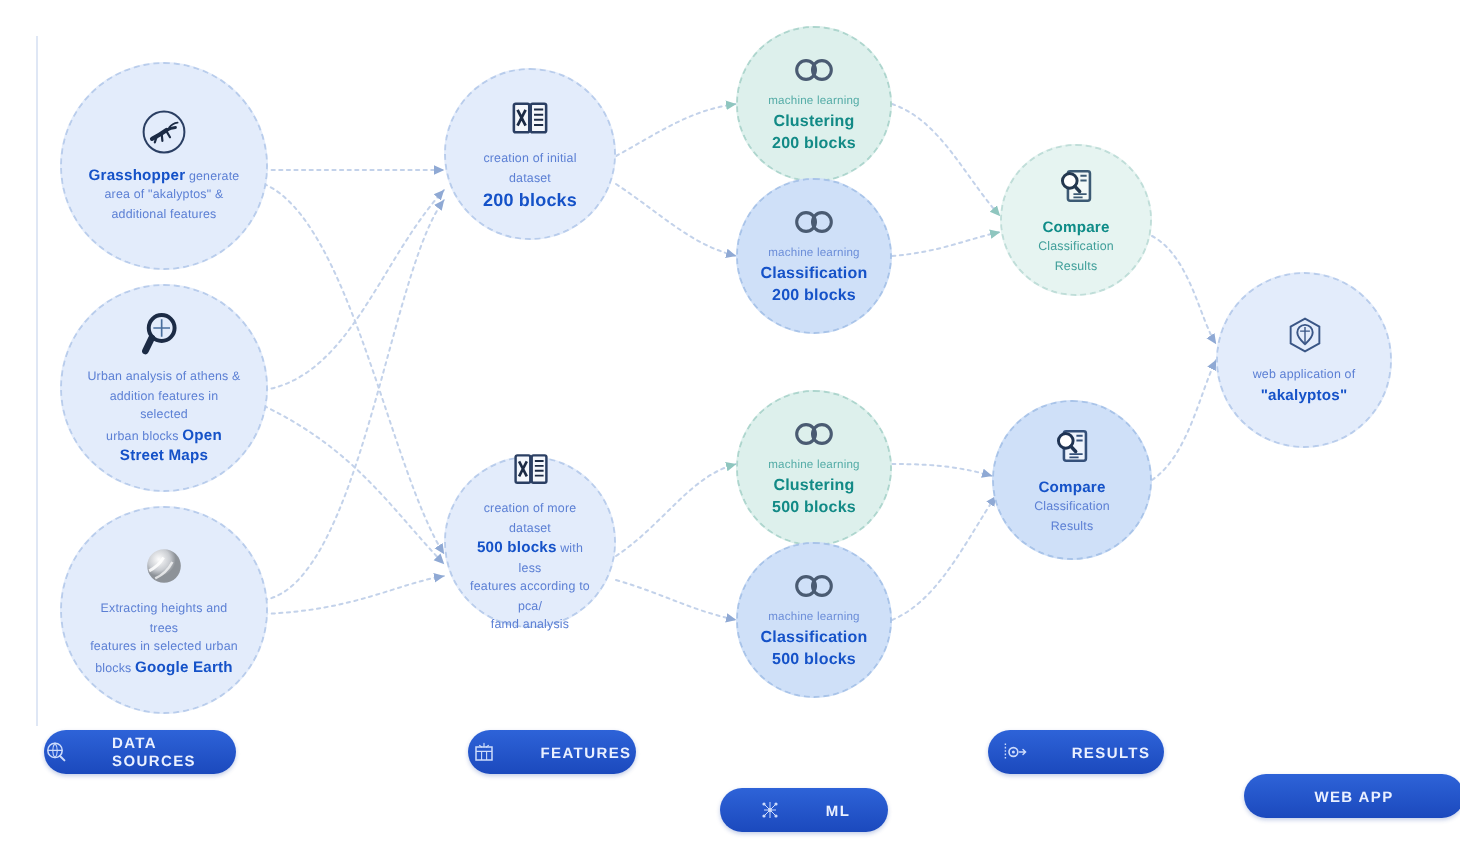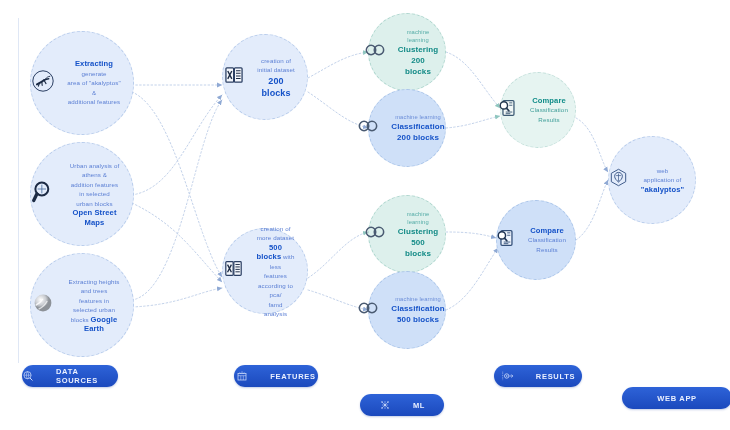--- a/index.html
+++ b/index.html
@@ -14,21 +14,21 @@
 
   .edge-bar{
     position:absolute;left:18px;top:18px;width:1px;height:345px;
     background:#dfe7f5;
   }
 
   svg.links{position:absolute;left:0;top:0;width:730px;height:430px;pointer-events:none;}
 
   .node{
     position:absolute;border-radius:50%;
-    display:flex;align-items:center;justify-content:center;
+    display:flex;flex-direction:column;align-items:center;justify-content:center;
     text-align:center;box-sizing:border-box;
   }
   .node .ico{display:block;margin-bottom:5px;line-height:0;}
   .node .txt{
     font-size:6.2px;line-height:9.5px;color:#5b7fd4;
     padding:0 12px;letter-spacing:.1px;
   }
   .node .txt b{color:#1552c8;font-weight:bold;font-size:7.6px;}
   .node .big{display:block;font-size:9px;color:#1552c8;font-weight:bold;line-height:12px;}
   .node .mid{display:block;font-size:8px;color:#1552c8;font-weight:bold;line-height:11px;}
@@ -102,21 +102,21 @@
     <span class="ico">
       <svg width="24" height="24" viewBox="0 0 24 24">
         <circle cx="12" cy="12" r="10.2" fill="none" stroke="#2b3f63" stroke-width="1"></circle>
         <path d="M6 15.4c2.4-1.2 4.6-2.4 7.3-4.4" stroke="#1c2b45" stroke-width="2.1" fill="none" stroke-linecap="round"></path>
         <path d="M13.1 11.2c1.5-.9 3-1.4 4.6-1.5" stroke="#1c2b45" stroke-width="1.5" fill="none" stroke-linecap="round"></path>
         <path d="M8.6 13.6l-1.2 3.6M10.8 12.5l.4 3.9M13 11.2l2 3.4" stroke="#1c2b45" stroke-width="1.1" stroke-linecap="round"></path>
         <path d="M14.6 9.8c1.1-1.5 2.6-2.3 4.2-2.5" stroke="#1c2b45" stroke-width=".9" fill="none" stroke-linecap="round"></path>
       </svg>
     </span>
     <div class="txt">
-      <b>Extracting</b><span> generate</span><br>
+      <b>Grasshopper</b><span> generate</span><br>
       <span>area of "akalyptos" &amp;</span><br>
       <span>additional features</span>
     </div>
   </div>
 
   <div class="node n-blue" style="left:30px;top:142px;width:104px;height:104px;">
     <span class="ico">
       <svg width="25" height="25" viewBox="0 0 24 24">
         <circle cx="10.4" cy="9.6" r="6.2" fill="none" stroke="#1c2b45" stroke-width="1.9"></circle>
         <path d="M5.6 14.4L2.6 20.6" stroke="#1c2b45" stroke-width="3.2" stroke-linecap="round"></path>

